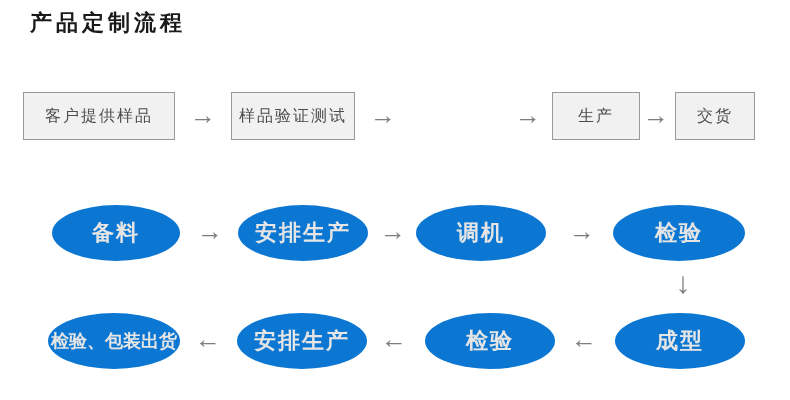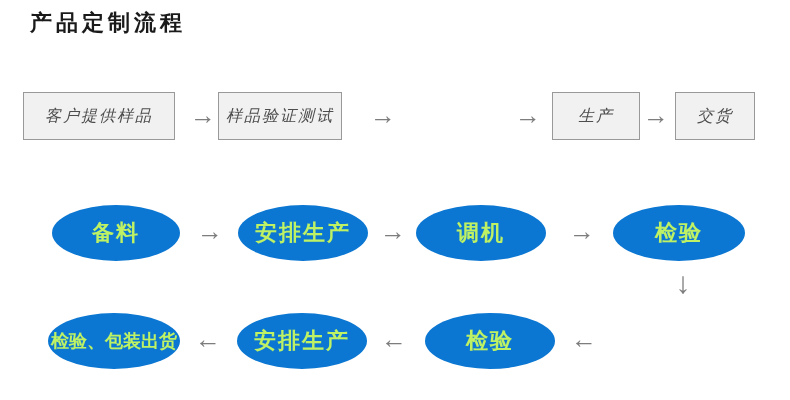--- a/index.html
+++ b/index.html
@@ -29,28 +29,27 @@
     box-sizing: border-box;
     background: #f1f1f1;
     border: 1px solid #999999;
     color: #4d4d4d;
     font-size: 16px;
     letter-spacing: 2px;
     display: flex;
     align-items: center;
     justify-content: center;
     white-space: nowrap;
-    font-style: italic;
   }
   .ellipse {
     position: absolute;
     height: 56px;
     background: #0b77d2;
     border-radius: 50%;
-    color: #bef264;
+    color: #e5e5e5;
     font-weight: bold;
     font-size: 22px;
     letter-spacing: 2px;
     display: flex;
     align-items: center;
     justify-content: center;
     white-space: nowrap;
   }
   .ellipse.small-text { font-size: 18px; letter-spacing: 0; text-align: center; }
   .arrow {
@@ -70,37 +69,38 @@
 </style>
 </head>
 <body>
 
 <div class="stage">
 
   <h1 class="title">产品定制流程</h1>
 
   <div class="box" style="left:23px;  width:152px;">客户提供样品</div>
   <span class="arrow row1-arrow" style="left:188px;">→</span>
-  <div class="box" style="left:218px; width:124px;">样品验证测试</div>
+  <div class="box" style="left:231px; width:124px;">样品验证测试</div>
   <span class="arrow row1-arrow" style="left:368px;">→</span>
   <span class="arrow row1-arrow" style="left:513px;">→</span>
   <div class="box" style="left:552px; width:88px;">生产</div>
   <span class="arrow row1-arrow" style="left:641px;">→</span>
   <div class="box" style="left:675px; width:80px;">交货</div>
 
   <div class="ellipse" style="left:52px;  top:205px; width:128px;">备料</div>
   <span class="arrow row2-arrow" style="left:195px;">→</span>
   <div class="ellipse" style="left:238px; top:205px; width:130px;font-family:Liberation Serif, serif;">安排生产</div>
   <span class="arrow row2-arrow" style="left:378px;">→</span>
   <div class="ellipse" style="left:416px; top:205px; width:130px;">调机</div>
   <span class="arrow row2-arrow" style="left:567px;">→</span>
   <div class="ellipse" style="left:613px; top:205px; width:132px;">检验</div>
 
   <span class="arrow down-arrow">↓</span>
 
+  <div class="ellipse" style="left:615px; top:313px; width:130px;">成型</div>
   <span class="arrow row3-arrow" style="left:569px;">←</span>
   <div class="ellipse" style="left:425px; top:313px; width:130px;">检验</div>
   <span class="arrow row3-arrow" style="left:379px;">←</span>
   <div class="ellipse" style="left:237px; top:313px; width:130px;">安排生产</div>
   <span class="arrow row3-arrow" style="left:193px;">←</span>
   <div class="ellipse small-text" style="left:48px; top:313px; width:132px;">检验、包装出货</div>
 
 </div>
 
 </body></html>

